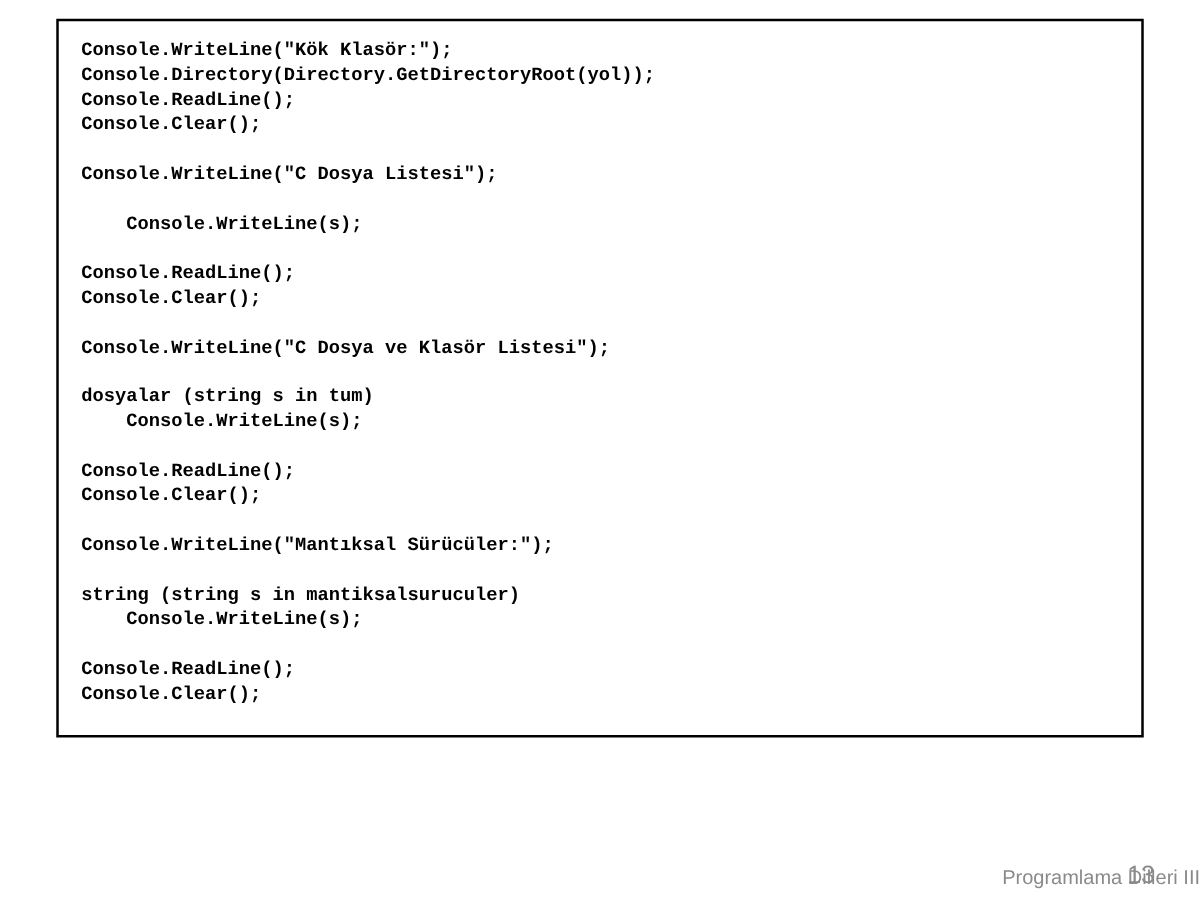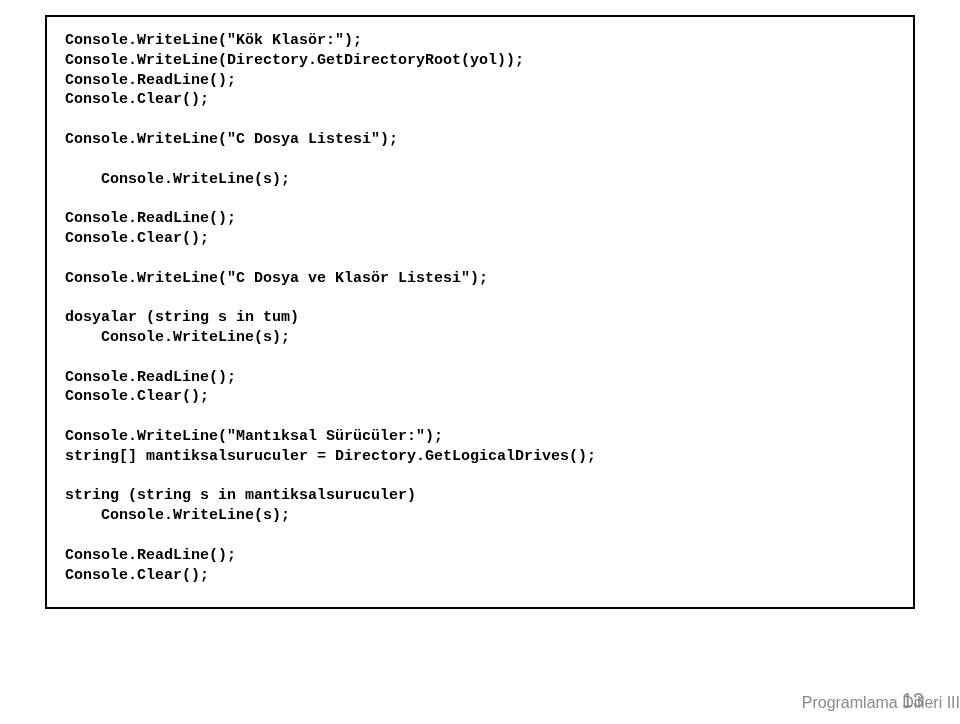--- a/index.html
+++ b/index.html
@@ -56,41 +56,40 @@
     text-align: right;
   }
 </style>
 </head>
 <body>
 
 <div class="slide">
 
   <div class="code-box">
     <div class="code-line">Console.WriteLine("Kök Klasör:");</div>
-    <div class="code-line">Console.WriteLine(Directory.GetDirectoryRoot(yol));</div>
+    <div class="code-line">Console.Directory(Directory.GetDirectoryRoot(yol));</div>
     <div class="code-line">Console.ReadLine();</div>
     <div class="code-line">Console.Clear();</div>
     <div class="blank"></div>
     <div class="code-line">Console.WriteLine("C Dosya Listesi");</div>
     <div class="blank"></div>
     <div class="code-line">    Console.WriteLine(s);</div>
     <div class="blank"></div>
     <div class="code-line">Console.ReadLine();</div>
     <div class="code-line">Console.Clear();</div>
     <div class="blank"></div>
     <div class="code-line">Console.WriteLine("C Dosya ve Klasör Listesi");</div>
     <div class="blank"></div>
     <div class="code-line">dosyalar (string s in tum)</div>
     <div class="code-line">    Console.WriteLine(s);</div>
     <div class="blank"></div>
     <div class="code-line">Console.ReadLine();</div>
     <div class="code-line">Console.Clear();</div>
     <div class="blank"></div>
     <div class="code-line">Console.WriteLine("Mantıksal Sürücüler:");</div>
-    <div class="code-line">string[] mantiksalsuruculer = Directory.GetLogicalDrives();</div>
     <div class="blank"></div>
     <div class="code-line">string (string s in mantiksalsuruculer)</div>
     <div class="code-line">    Console.WriteLine(s);</div>
     <div class="blank"></div>
     <div class="code-line">Console.ReadLine();</div>
     <div class="code-line">Console.Clear();</div>
   </div>
 
   <div class="footer">Programlama Dilleri III</div>
   <div class="page-num">13</div>

